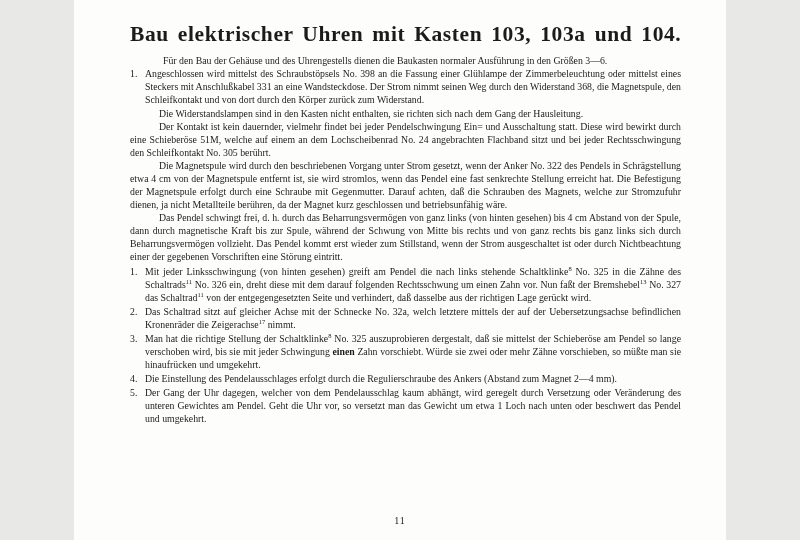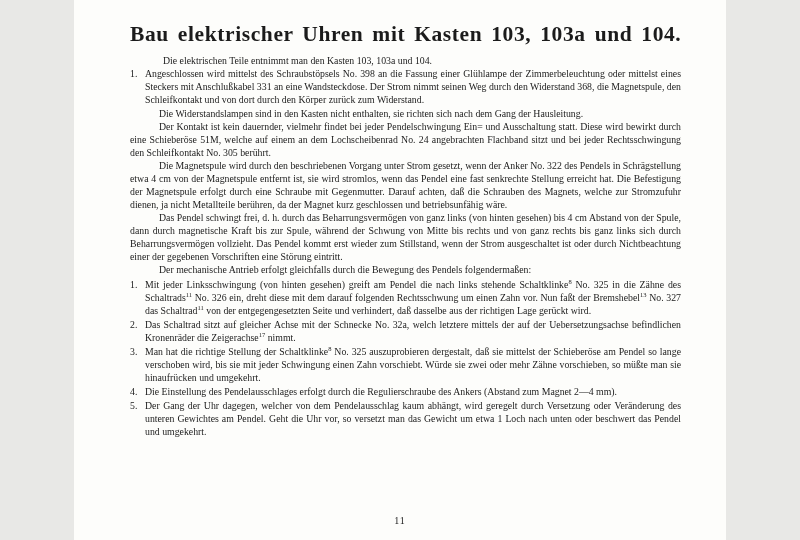--- a/index.html
+++ b/index.html
@@ -54,21 +54,21 @@
     margin: 0 0 1px 0;
   }
   .step-num {
     flex: 0 0 15px;
     text-align: left;
   }
   .step-body {
     flex: 1;
     text-align: justify;
   }
-  .step-body .b { font-weight: normal; }
+  .step-body .b { font-weight: bold; }
   sup {
     font-size: 6.5px;
     line-height: 0;
     vertical-align: super;
   }
   .steps-block { margin-top: 2px; }
   .page-number {
     position: absolute;
     bottom: 14px;
     left: 0;
@@ -81,32 +81,31 @@
 </head>
 <body>
 
 <div class="page">
 
   <h1 class="title">Bau elektrischer Uhren mit Kasten 103, 103a und 104.</h1>
 
 
   <div class="body-text">
 
-    <p class="intro-para">Die elektrischen Teile entnimmt man den Kasten 103, 103a und 104.</p>
+    <p class="intro-para">Für den Bau der Gehäuse und des Uhrengestells dienen die Baukasten normaler Ausführung in den Größen 3—6.</p>
 
     <div class="step">
       <span class="step-num">1.</span>
       <div class="step-body">Angeschlossen wird mittelst des Schraubstöpsels No. 398 an die Fassung einer Glühlampe der Zimmerbeleuchtung oder mittelst eines Steckers mit Anschlußkabel 331 an eine Wandsteckdose.  Der Strom nimmt seinen Weg durch den Widerstand 368, die Magnetspule, den Schleifkontakt und von dort durch den Körper zurück zum Widerstand.</div>
     </div>
 
     <p class="para">Die Widerstandslampen sind in den Kasten nicht enthalten, sie richten sich nach dem Gang der Hausleitung.</p>
     <p class="para">Der Kontakt ist kein dauernder, vielmehr findet bei jeder Pendelschwingung Ein= und Ausschaltung statt.  Diese wird bewirkt durch eine Schieberöse 51M, welche auf einem an dem Lochscheibenrad No. 24 angebrachten Flachband sitzt und bei jeder Rechtsschwingung den Schleifkontakt No. 305 berührt.</p>
     <p class="para">Die Magnetspule wird durch den beschriebenen Vorgang unter Strom gesetzt, wenn der Anker No. 322 des Pendels in Schrägstellung etwa 4 cm von der Magnetspule entfernt ist, sie wird stromlos, wenn das Pendel eine fast senkrechte Stellung erreicht hat.  Die Befestigung der Magnetspule erfolgt durch eine Schraube mit Gegenmutter.  Darauf achten, daß die Schrauben des Magnets, welche zur Stromzufuhr dienen, ja nicht Metallteile berühren, da der Magnet kurz geschlossen und betriebsunfähig wäre.</p>
     <p class="para">Das Pendel schwingt frei, d. h. durch das Beharrungsvermögen von ganz links (von hinten gesehen) bis 4 cm Abstand von der Spule, dann durch magnetische Kraft bis zur Spule, während der Schwung von Mitte bis rechts und von ganz rechts bis ganz links sich durch Beharrungsvermögen vollzieht.  Das Pendel kommt erst wieder zum Stillstand, wenn der Strom ausgeschaltet ist oder durch Nichtbeachtung einer der gegebenen Vorschriften eine Störung eintritt.</p>
-    <p class="para">Der mechanische Antrieb erfolgt gleichfalls durch die Bewegung des Pendels folgendermaßen:</p>
 
     <div class="steps-block">
       <div class="step">
         <span class="step-num">1.</span>
         <div class="step-body"><span>Mit jeder Linksschwingung (von hinten gesehen) greift am Pendel die nach links stehende Schaltklinke</span><sup>8</sup><span> No. 325 in die Zähne des Schaltrads</span><sup>11</sup><span> No. 326 ein, dreht diese mit dem darauf folgenden Rechtsschwung um einen Zahn vor.  Nun faßt der Bremshebel</span><sup>13</sup><span> No. 327 das Schaltrad</span><sup>11</sup><span> von der entgegengesetzten Seite und verhindert, daß dasselbe aus der richtigen Lage gerückt wird.</span></div>
       </div>
       <div class="step">
         <span class="step-num">2.</span>
         <div class="step-body"><span>Das Schaltrad sitzt auf gleicher Achse mit der Schnecke No. 32a, welch letztere mittels der auf der Uebersetzungsachse befindlichen Kronenräder die Zeigerachse</span><sup>17</sup><span> nimmt.</span></div>
       </div>

